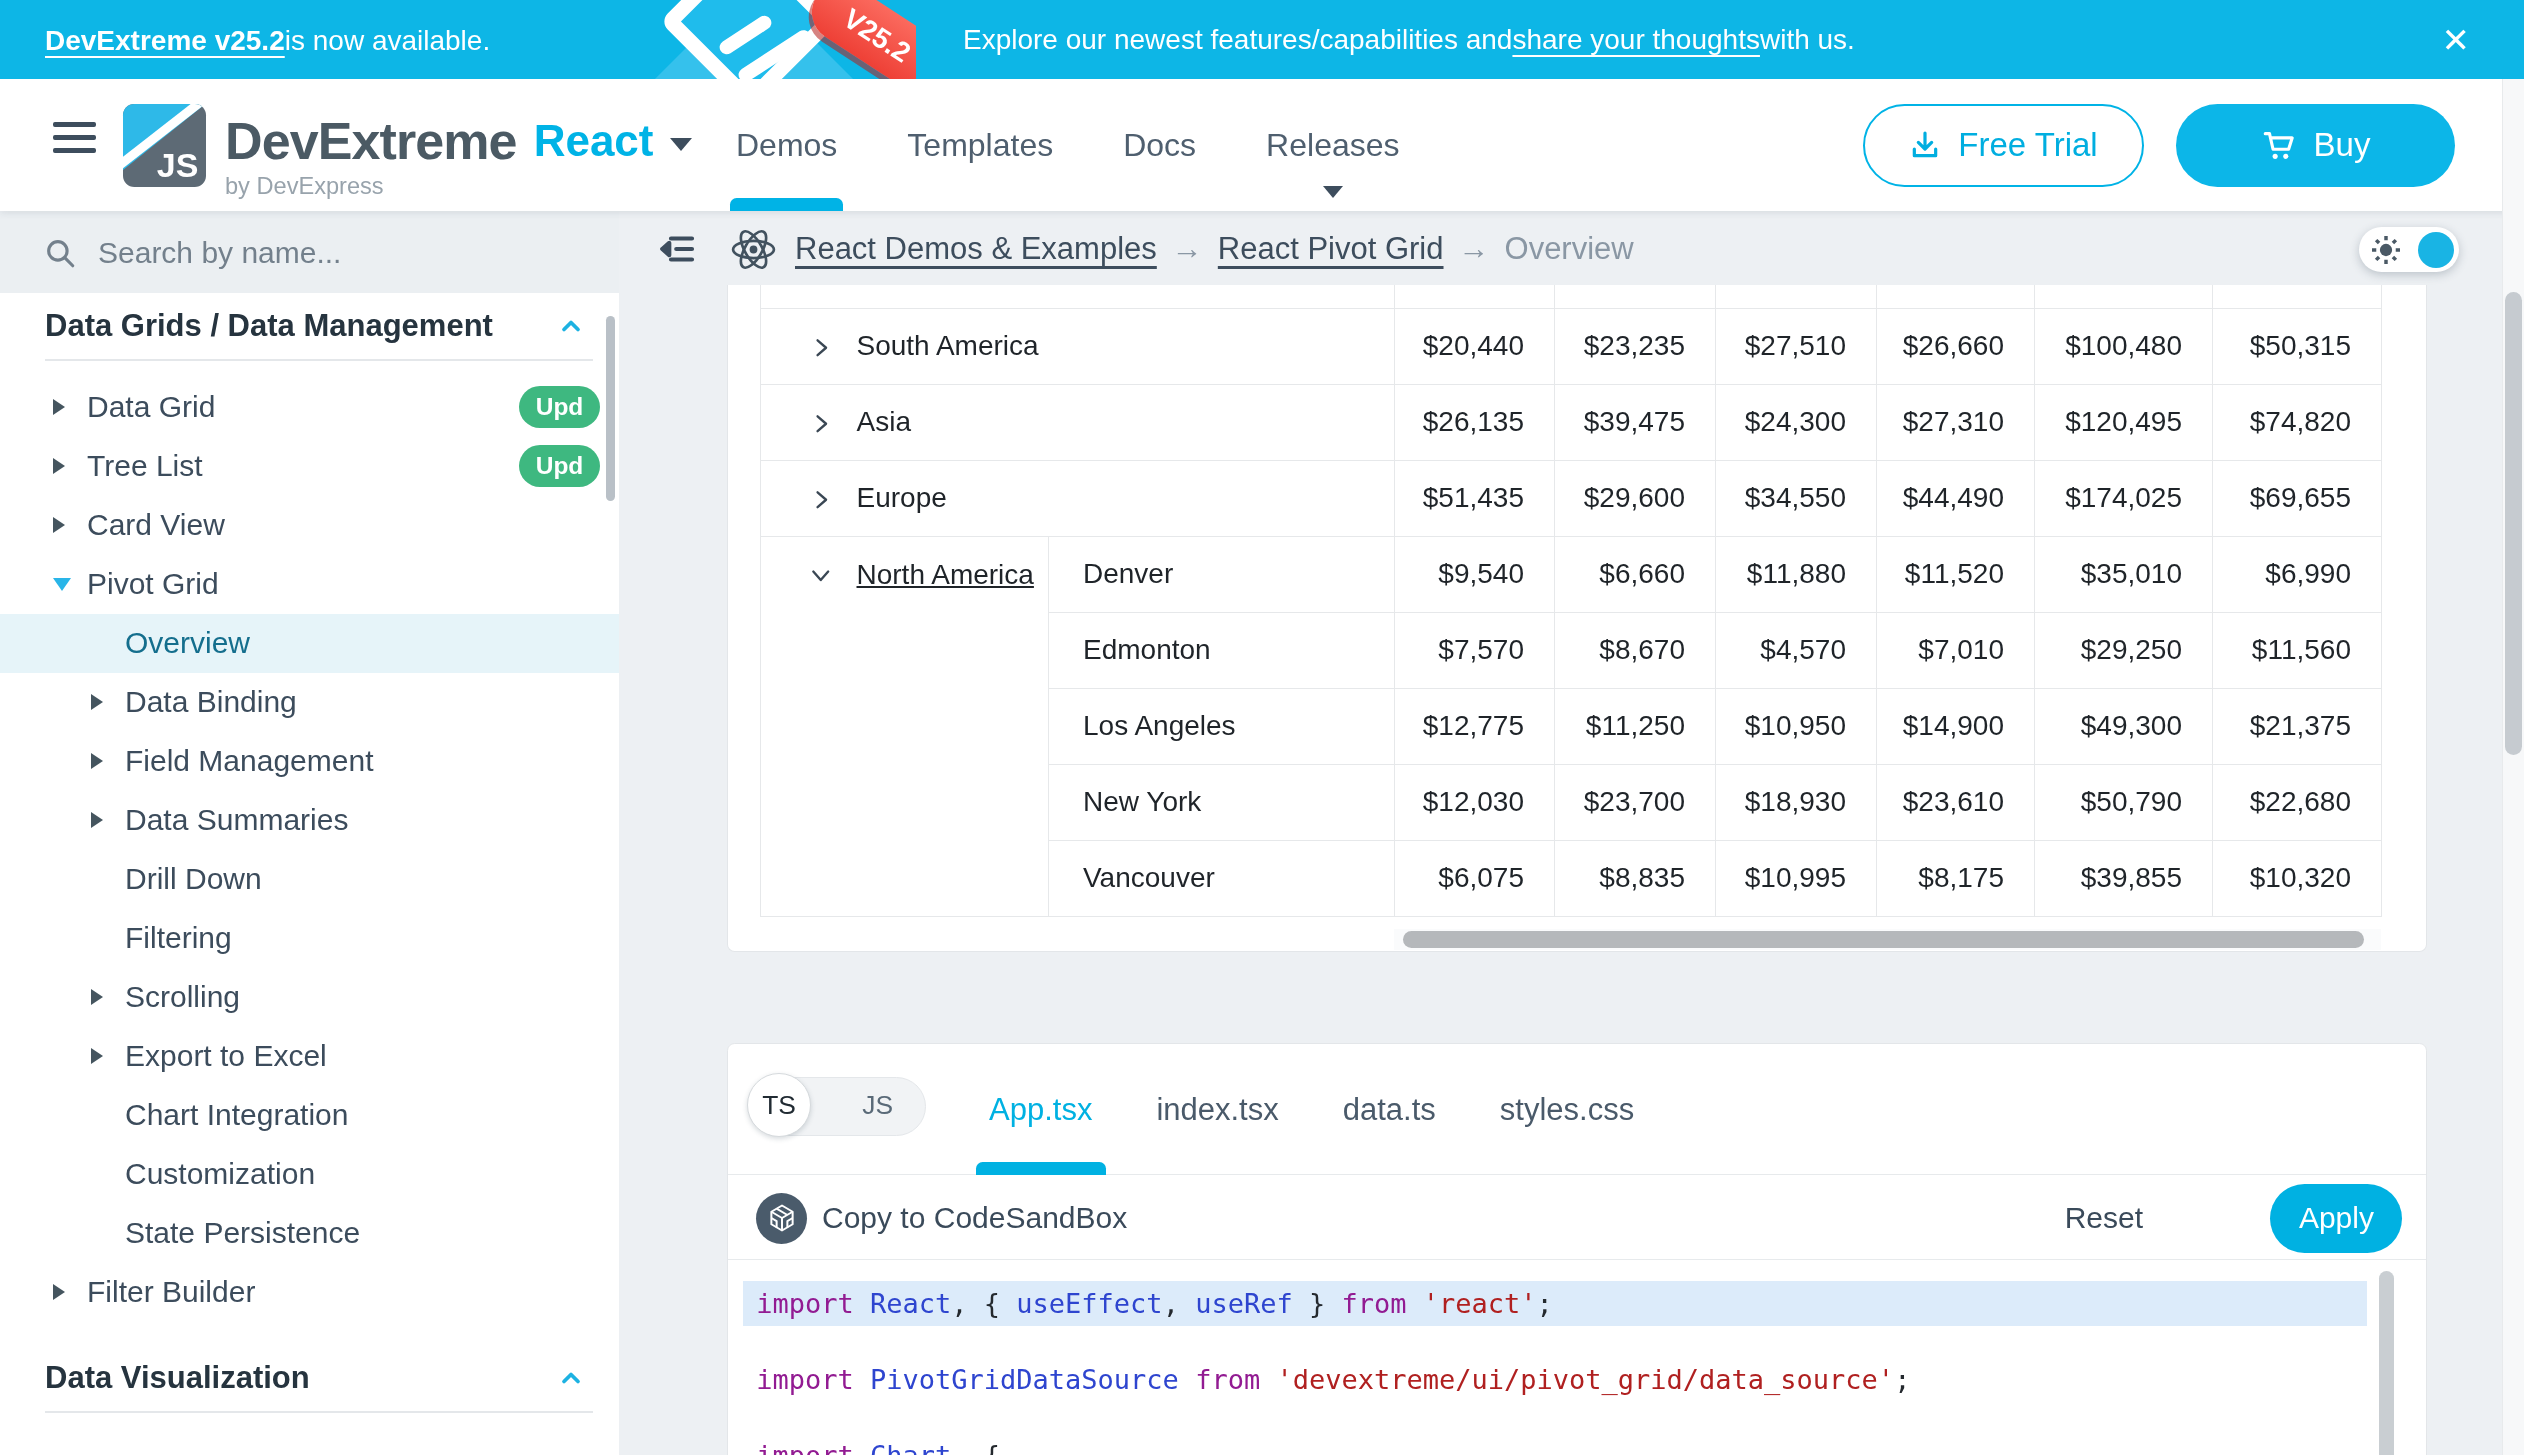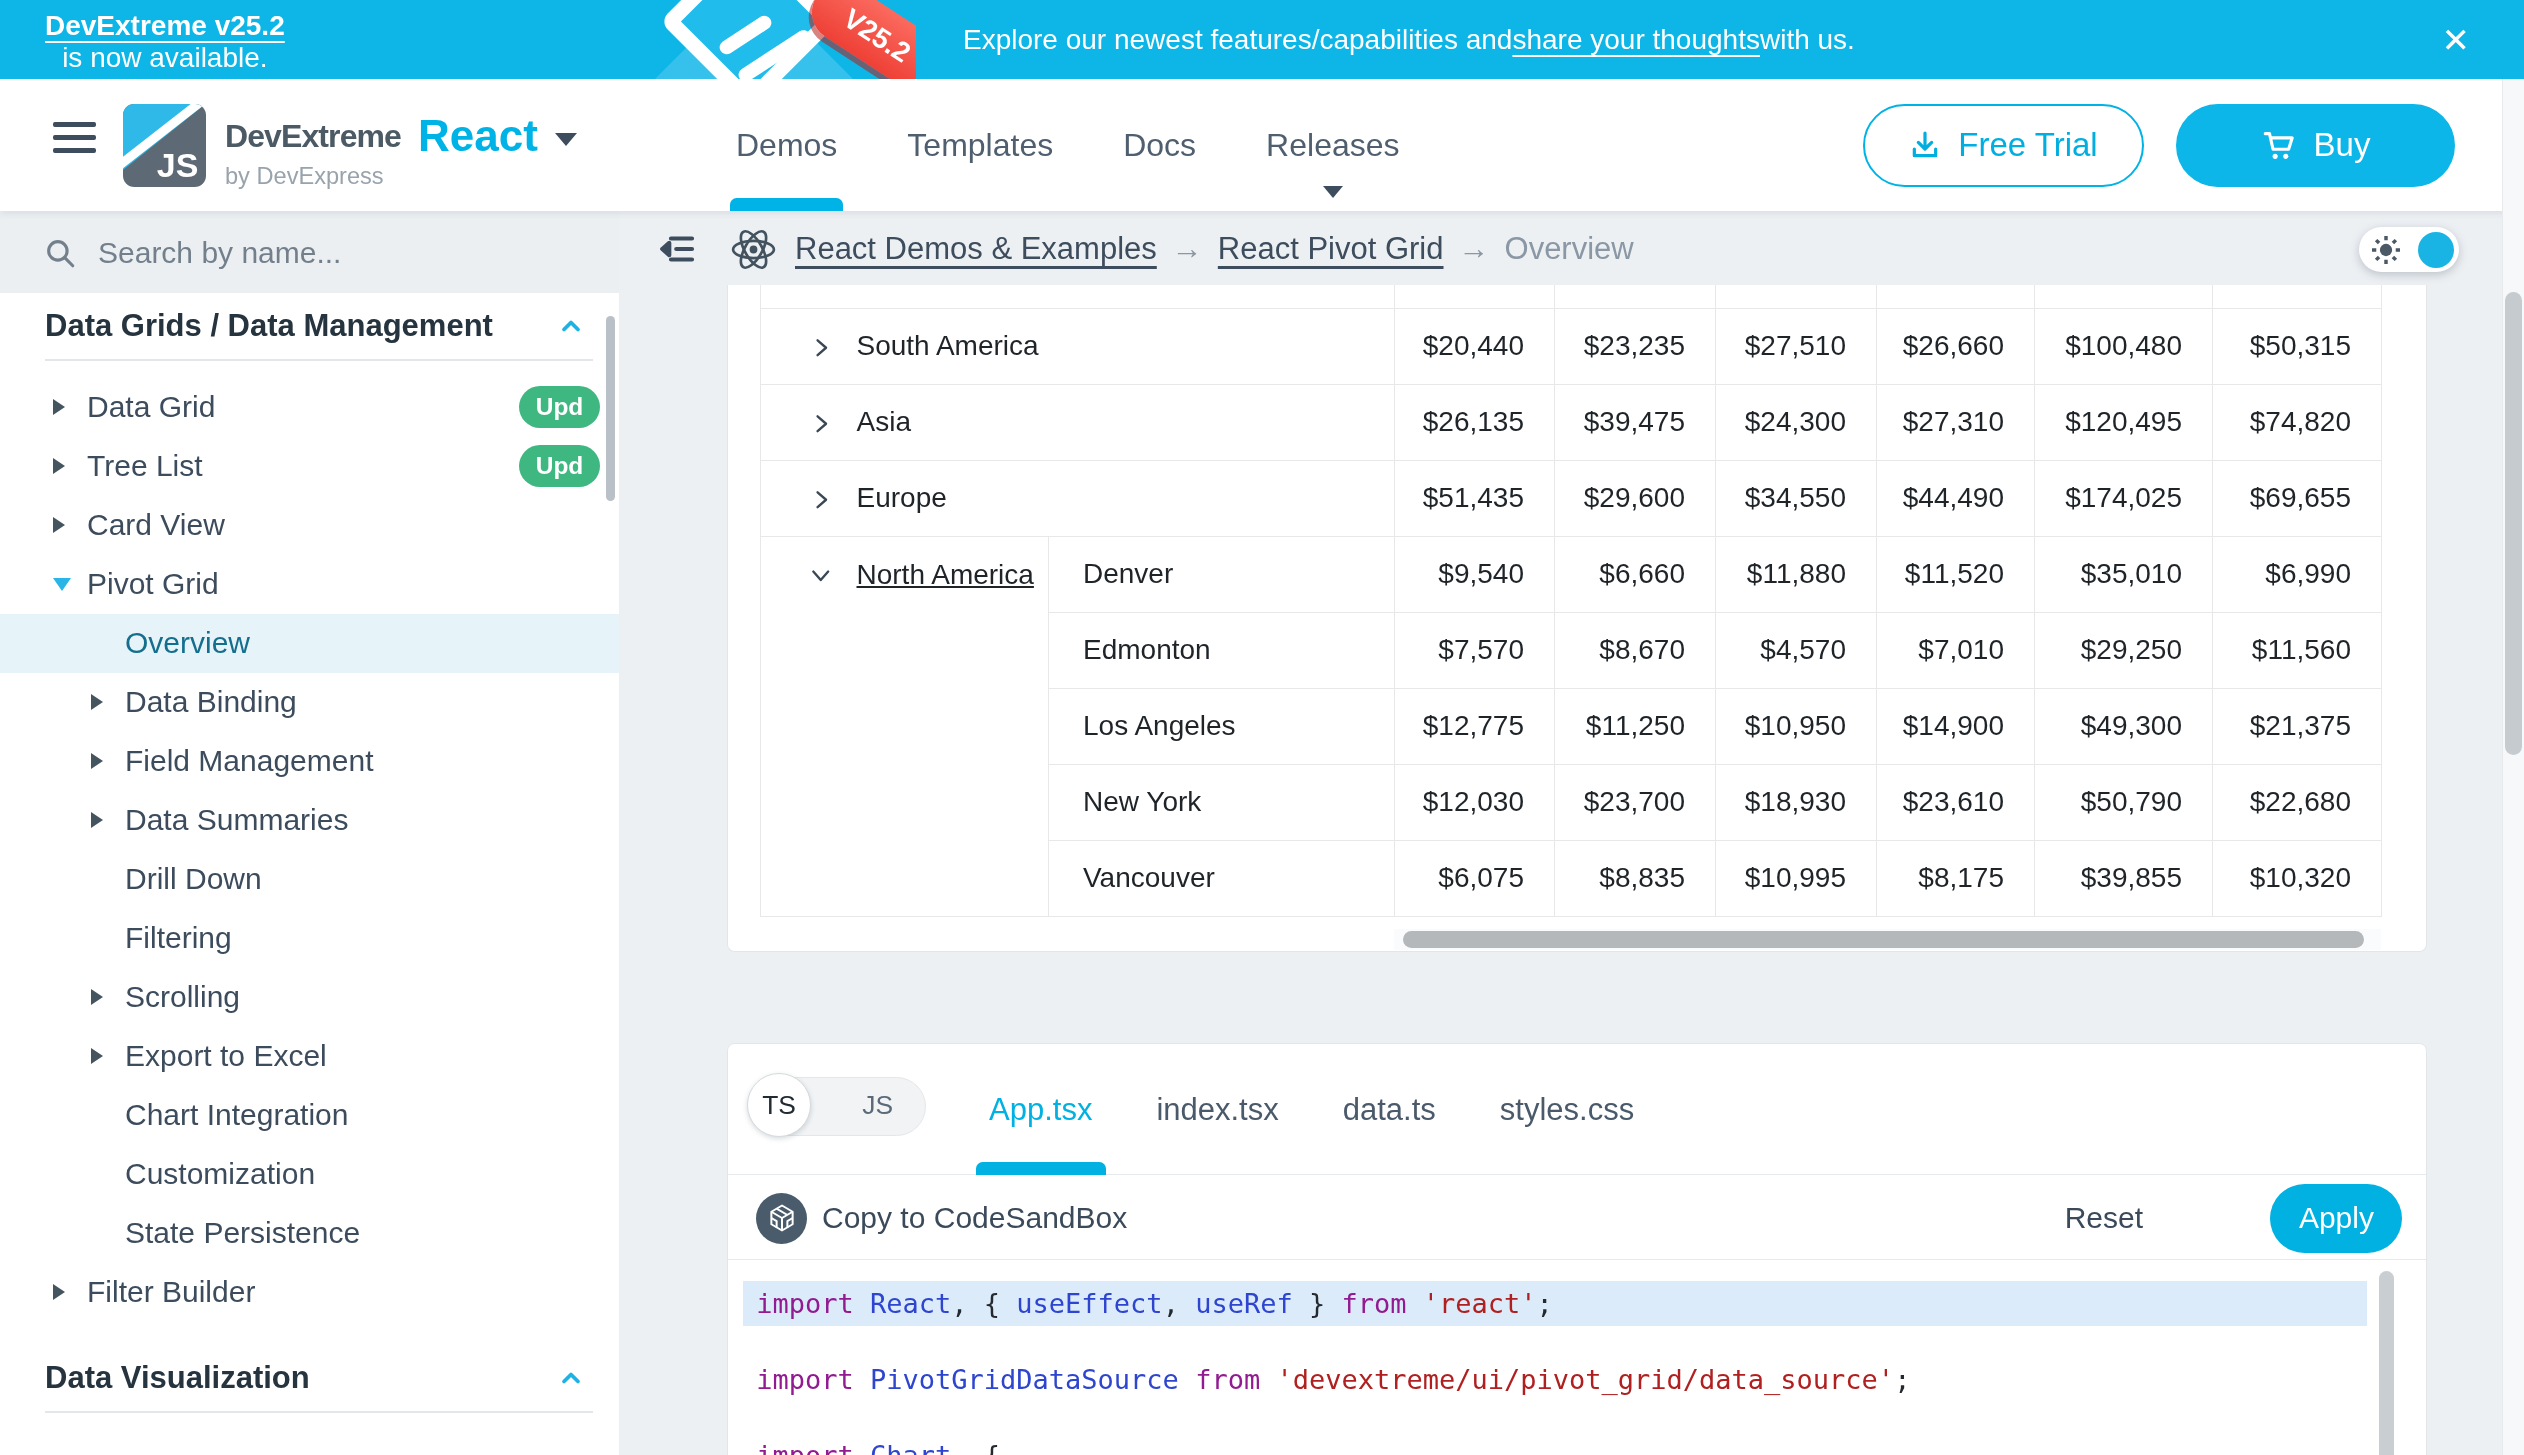--- a/index.html
+++ b/index.html
@@ -1,21 +1,21 @@
 <!DOCTYPE html>
 <html style="font-size:15px"><head>
 <meta charset="utf-8">
 <style>
   * { margin:0; padding:0; box-sizing:border-box; }
   body { font-family:"Liberation Sans", sans-serif; background:#edf0f3; }
   #root { position:relative; width:2525px; height:1456px; background:#edf0f3; overflow:hidden; }
 
   
   .banner { position:absolute; left:0; top:0; width:2525px; height:79px; background:#0db6e6; color:#fff; z-index:40; }
-  .banner-left { position:absolute; left:45px; top:10px; height:79px; display:flex; align-items:center; font-size:28px;flex-direction:column; }
+  .banner-left { position:absolute; left:45px; top:1px; height:79px; display:flex; align-items:center; font-size:28px; }
   .banner-left a { color:#fff; font-weight:700; text-decoration:underline; text-underline-offset:5.7px; cursor:pointer; }
   .banner-center { position:absolute; left:963px; top:0; height:79px; display:flex; align-items:center; font-size:28px; }
   .banner-center .lnk { font-weight:400; text-decoration:underline; text-underline-offset:5.7px; cursor:pointer; }
   .banner-close { position:absolute; right:55px; top:0; height:79px; display:flex; align-items:center; font-size:34px; cursor:pointer; color:#fff; }
   .banner-art { position:absolute; left:595px; top:0; width:321px; height:79px; overflow:hidden; }
   .art-platform { position:absolute; left:60px; top:21px; width:198px; height:198px; background:#35c1ec; border-radius:28px; transform:rotate(45deg); }
   .art-diamond { position:absolute; left:91px; top:-42px; width:127px; height:127px; border:15px solid #fff; border-radius:11.3px; background:#1fbcec; transform:rotate(45deg); }
   .art-bar { position:absolute; background:#fff; border-radius:7.6px; transform:rotate(-33deg); }
   .art-bar.b1 { left:121px; top:28px; width:59px; height:14px; }
   .art-bar.b2 { left:138px; top:49px; width:83px; height:14px; }
@@ -29,21 +29,21 @@
             box-shadow:0 1.9px 7.6px rgba(40,60,80,.12); }
   .hamburger { position:absolute; left:53px; top:43px; width:45px; height:45px; cursor:pointer; }
   .hamburger i { display:block; width:43px; height:4.7px; background:#3d4d5d; border-radius:1.9px; margin:0 0 8.5px 0; }
   .logo-box { position:absolute; left:123px; top:24.5px; width:83px; height:83px; border-radius:11.3px; background:#5d6a75; overflow:hidden; }
   .logo-box::before { content:""; position:absolute; left:0; top:0; width:100%; height:100%;
                       background:#2eb9e8; clip-path:polygon(0 0,100% 0,0 80%); }
   .logo-box::after { content:""; position:absolute; left:-28px; top:17px; width:151px; height:9.4px; background:#fff; transform:rotate(-38deg); }
   .logo-js { position:absolute; right:7.6px; bottom:1.9px; color:#fff; font-weight:700; font-size:34px; }
   .brand-wrap { position:absolute; left:225px; top:32px; }
   .brand-line { display:flex; align-items:center; gap:17px; }
-  .brand-name { font-size:32px; font-weight:700; color:#4b5a64; letter-spacing:-0.9px; }
+  .brand-name { font-size:52px; font-weight:700; color:#4b5a64; letter-spacing:-0.9px; }
   .brand-framework { font-size:44px; font-weight:700; color:#00b3e6; }
   .brand-caret { width:0; height:0; border-left:11.3px solid transparent; border-right:11.3px solid transparent; border-top:13.2px solid #3d4d5d; margin-top:7.6px; cursor:pointer; }
   .brand-sub { font-size:23.6px; color:#98a3ac; margin-top:1.9px; }
   .nav { position:absolute; left:736px; top:0; height:132px; display:flex; align-items:center; gap:70px; }
   .nav-item { position:relative; height:132px; display:flex; align-items:center; font-size:32px; color:#4f5f6f; cursor:pointer; }
   .nav-underline { position:absolute; left:-5.7px; right:-5.7px; bottom:0; height:13.2px; background:#00b3e6; border-radius:6.6px 6.6px 0 0; }
   .nav-caret { position:absolute; left:50%; transform:translateX(-50%); bottom:13.2px; width:0; height:0;
                border-left:10.4px solid transparent; border-right:10.4px solid transparent; border-top:12.3px solid #3d4d5d; }
   .hdr-buttons { position:absolute; right:70px; top:0; height:132px; display:flex; align-items:center; gap:32px; }
   .btn-free { width:281px; height:83px; border:2.8px solid #00b3e6; border-radius:43px; color:#00aee0; font-size:33px;

